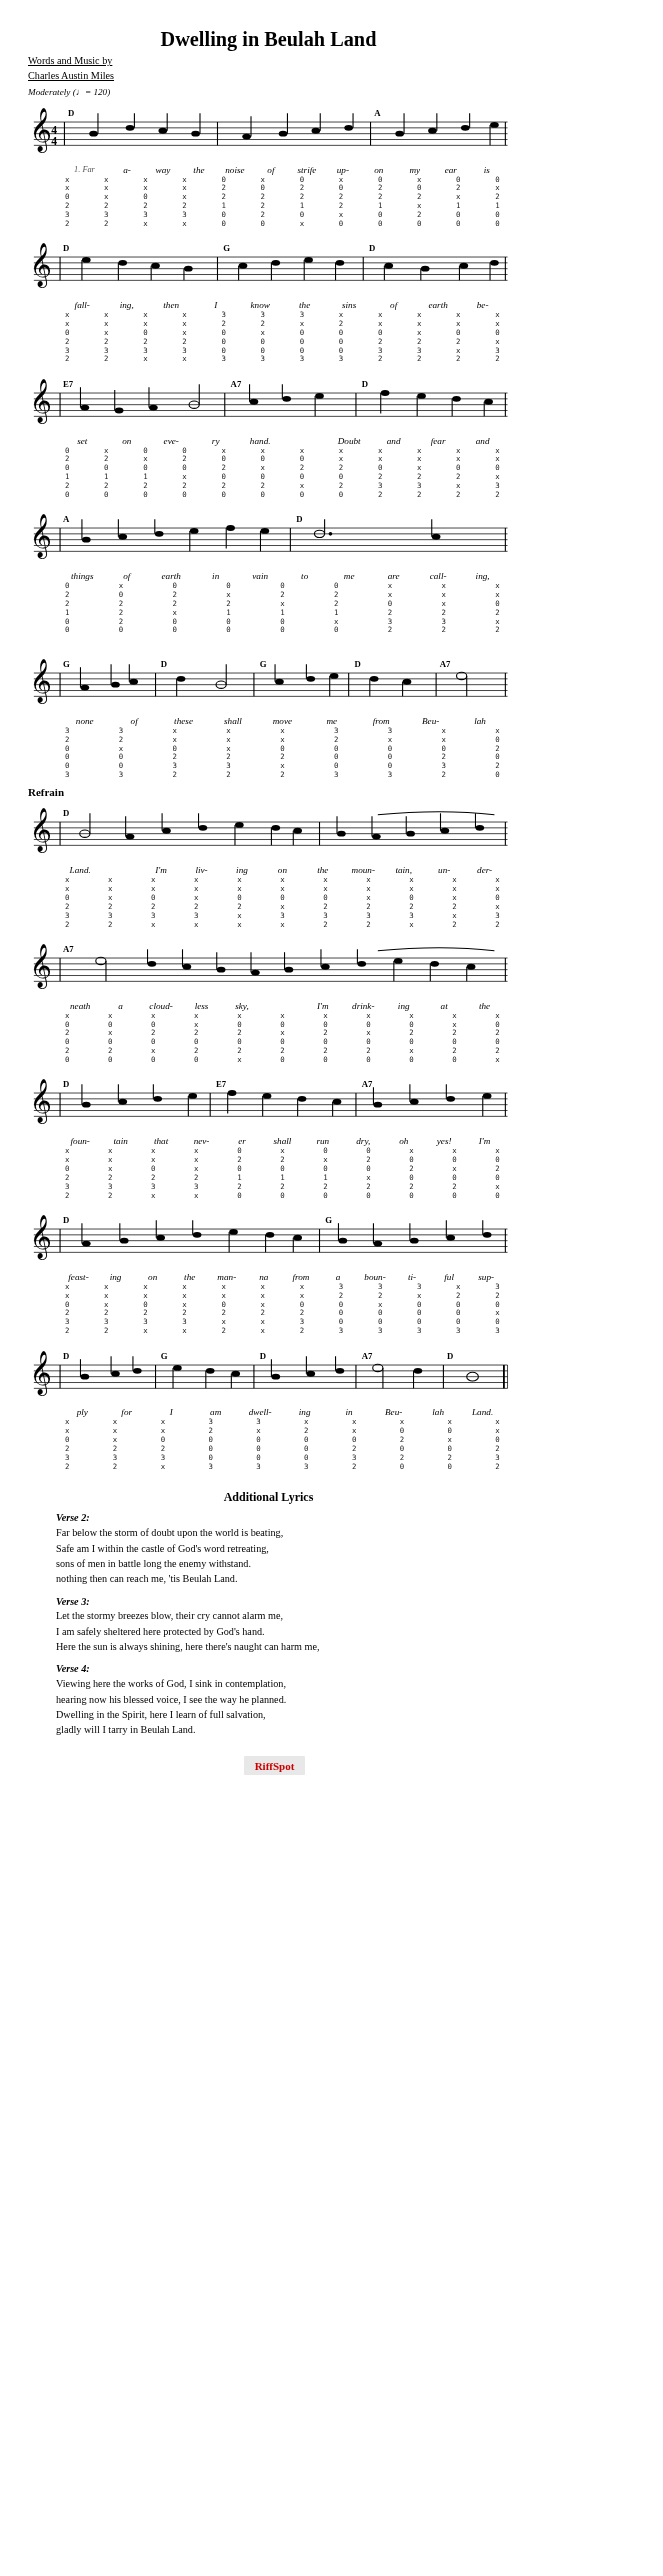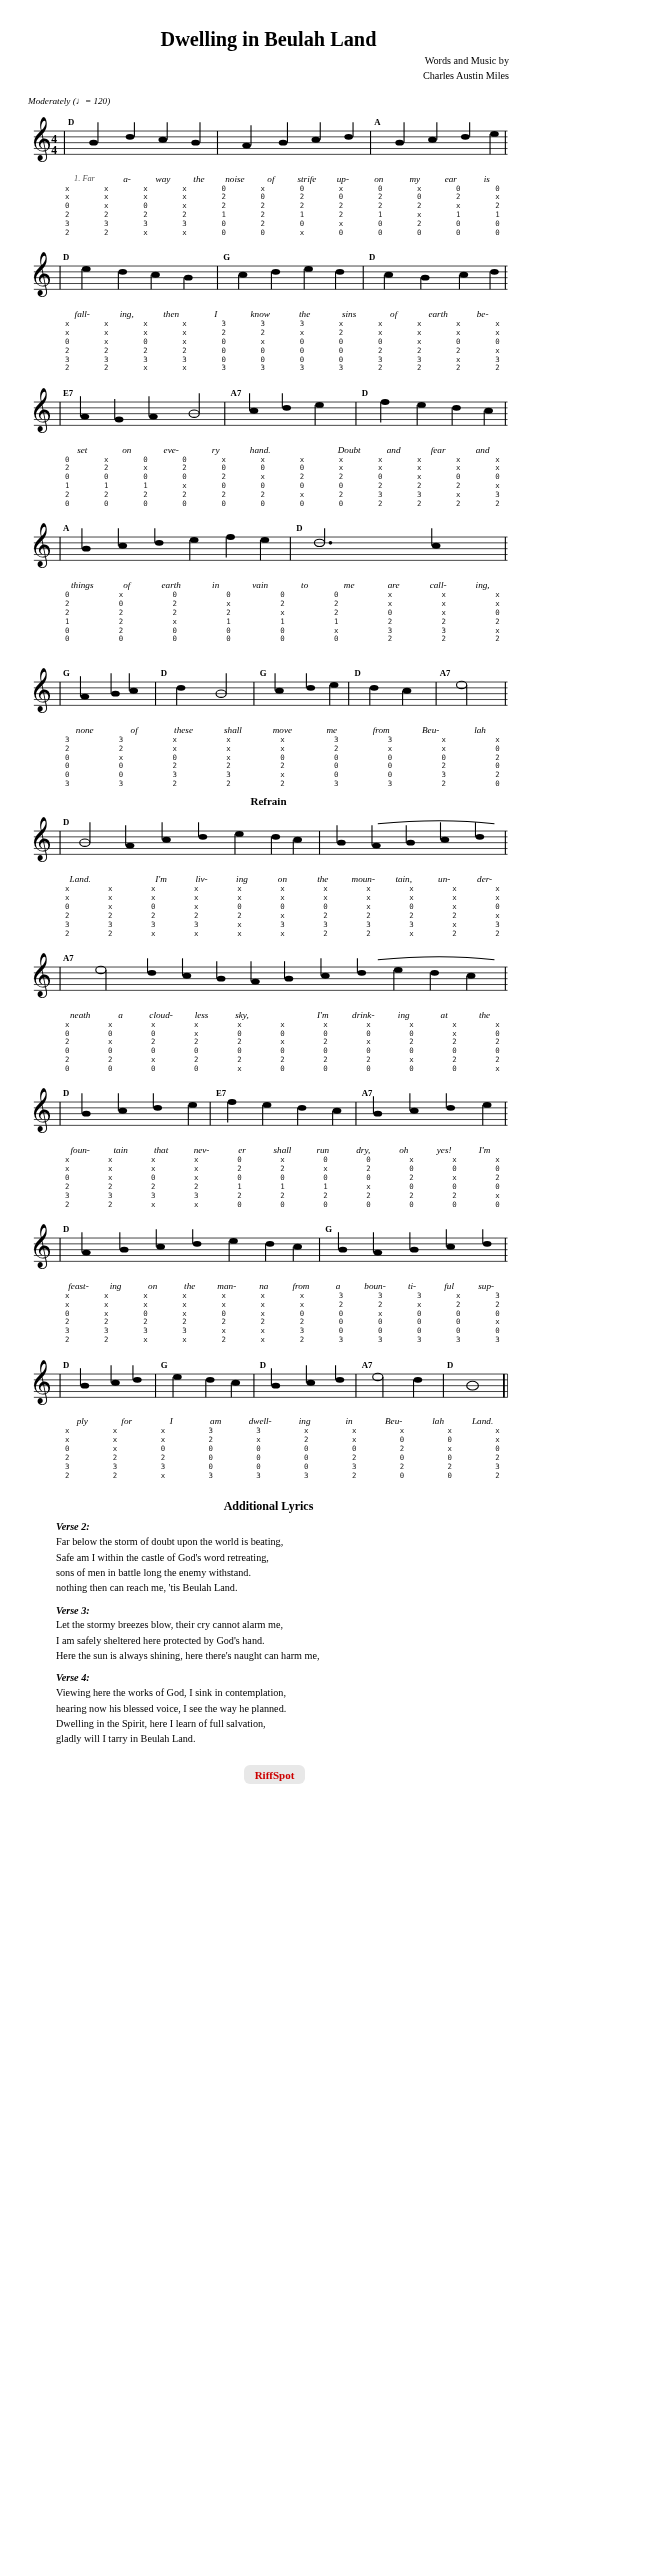--- a/index.html
+++ b/index.html
@@ -18,24 +18,24 @@
       position: relative;
     }
     .title {
       text-align: center;
       font-size: 20.3px;
       font-weight: bold;
       margin-bottom: 3.7px;
       margin-top: 9.2px;
     }
     .attribution {
-      text-align: right;
       font-size: 10.2px;
       line-height: 1.4;
-      margin-bottom: 13px;
+      margin-bottom: 4px;
+      text-decoration: underline;
     }
     .music-section {
       margin-bottom: 5.5px;
       position: relative;
     }
     .staff-svg {
       width: 100%;
       display: block;
     }
     .lyrics-row {
@@ -50,21 +50,21 @@
       gap: 10px;
       justify-content: space-between;
     }
     .lyric-word {
       flex: 1;
       text-align: center;
       font-size: 9.2px;
       font-style: italic;
     }
     .section-label {
-      text-align: center;
+      text-align: left;
       font-size: 11px;
       font-weight: bold;
       margin: 5.5px 0 1.8px 0;
     }
     .additional-lyrics {
       margin-top: 18.5px;
       padding: 0 28px;
     }
     .additional-lyrics h3 {
       text-align: center;
@@ -86,21 +86,21 @@
       line-height: 1.5;
     }
     .footer {
       text-align: center;
       margin-top: 18.5px;
       padding-bottom: 9.2px;
     }
     .footer-logo {
       display: inline-block;
       background: #e8e8e8;
-      border-radius: 6px;
+      border-radius: 1px;
       padding: 3.7px 11px;
       font-size: 11px;
       font-style: italic;
       color: #555;
       margin-left: 12px;
     }
     .footer-logo span {
       color: #c00;
       font-weight: bold;
       font-style: normal;

